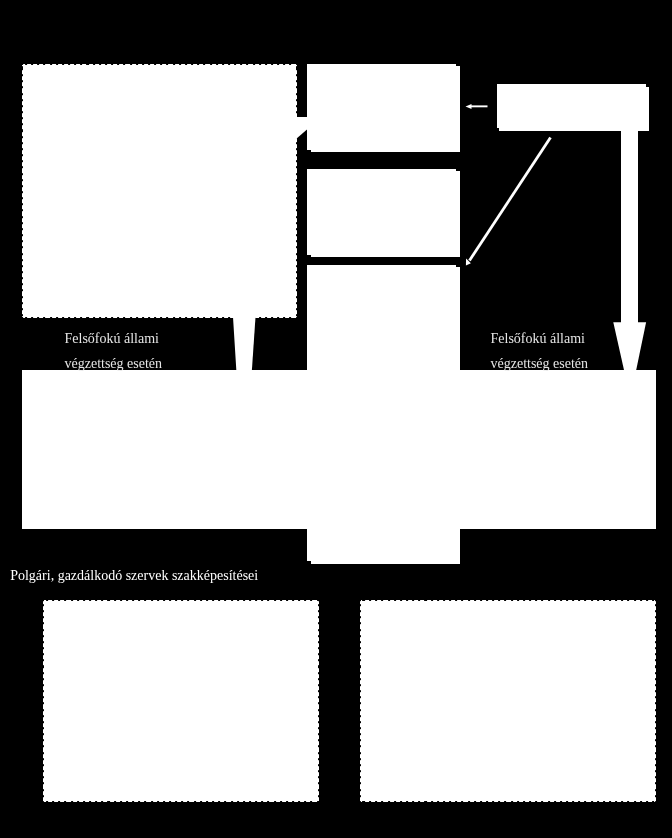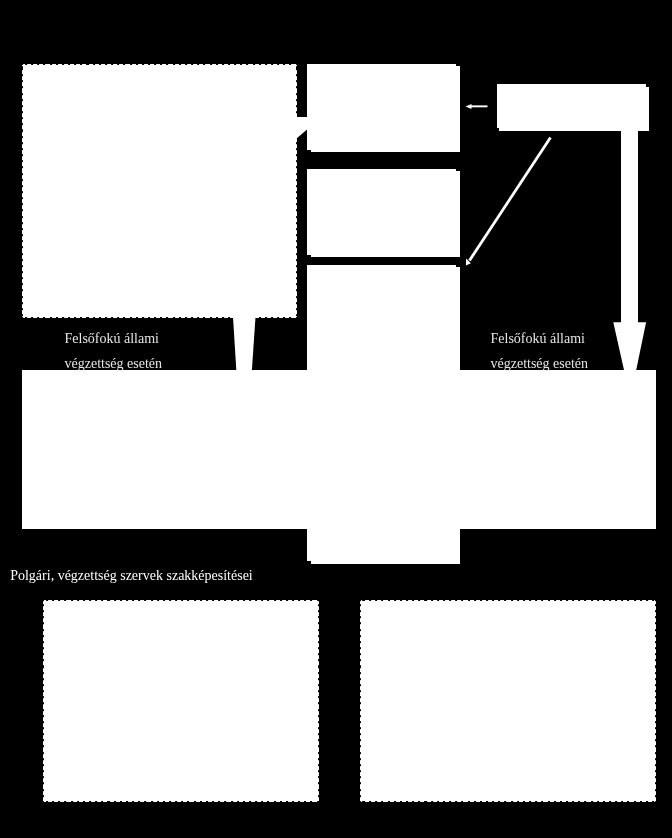--- a/index.html
+++ b/index.html
@@ -73,15 +73,15 @@
     <rect x="469.5" y="105.4" width="18" height="1.9" fill="#ffffff"></rect>
     <polygon points="465.5,106.4 471.5,103.9 471.5,108.9" fill="#ffffff"></polygon>
     <line x1="550.5" y1="137.5" x2="469.5" y2="260.5" stroke="#ffffff" stroke-width="2.8"></line>
     <polygon points="465.9,265.4 466.1,258.6 470.9,263.2" fill="#ffffff"></polygon>
   </svg>
 
   <div class="note" style="left:64.5px;top:326px">Felsőfokú állami
 végzettség esetén</div>
   <div class="note" style="left:490.5px;top:326px">Felsőfokú állami
 végzettség esetén</div>
-  <div class="caption" style="left:10.2px;top:568px">Polgári, végzettség szervek szakképesítései</div>
+  <div class="caption" style="left:10.2px;top:568px">Polgári, gazdálkodó szervek szakképesítései</div>
 
 </div>
 
 </body></html>

